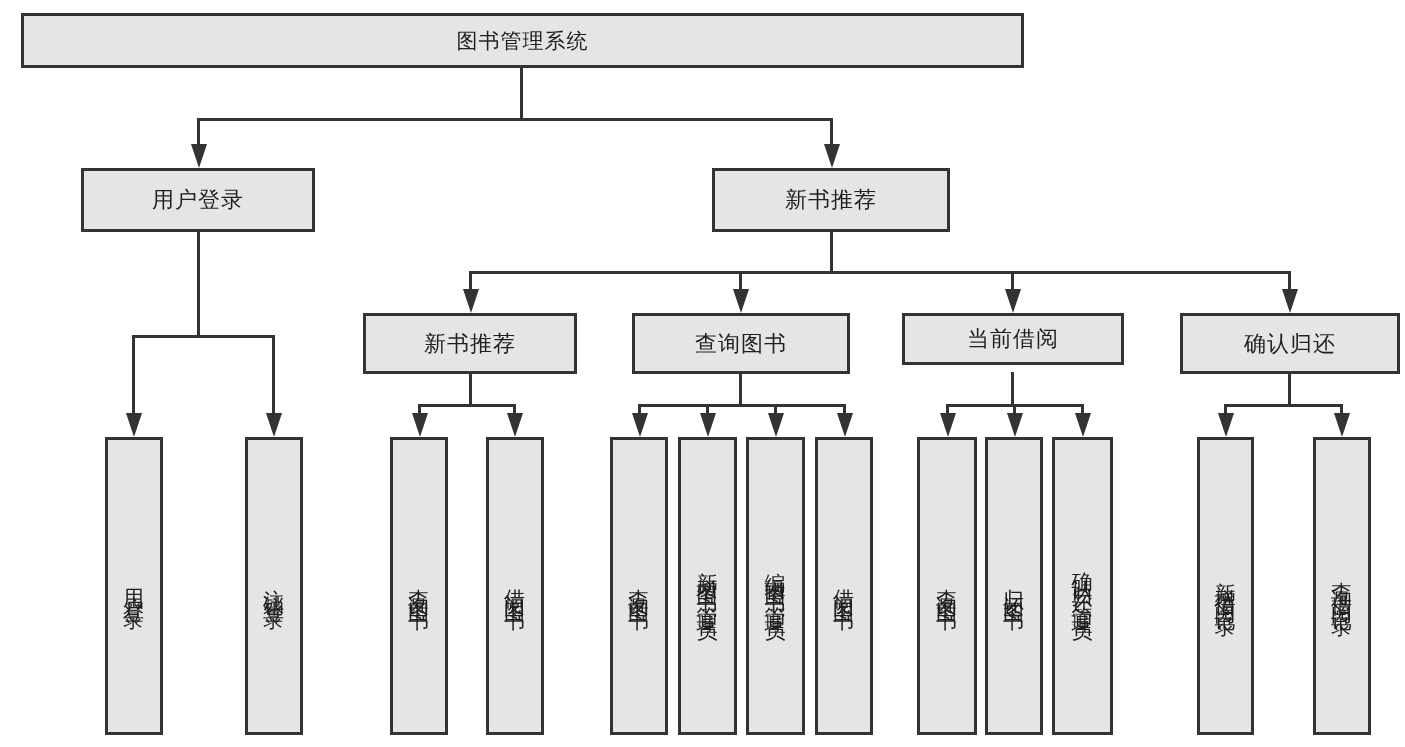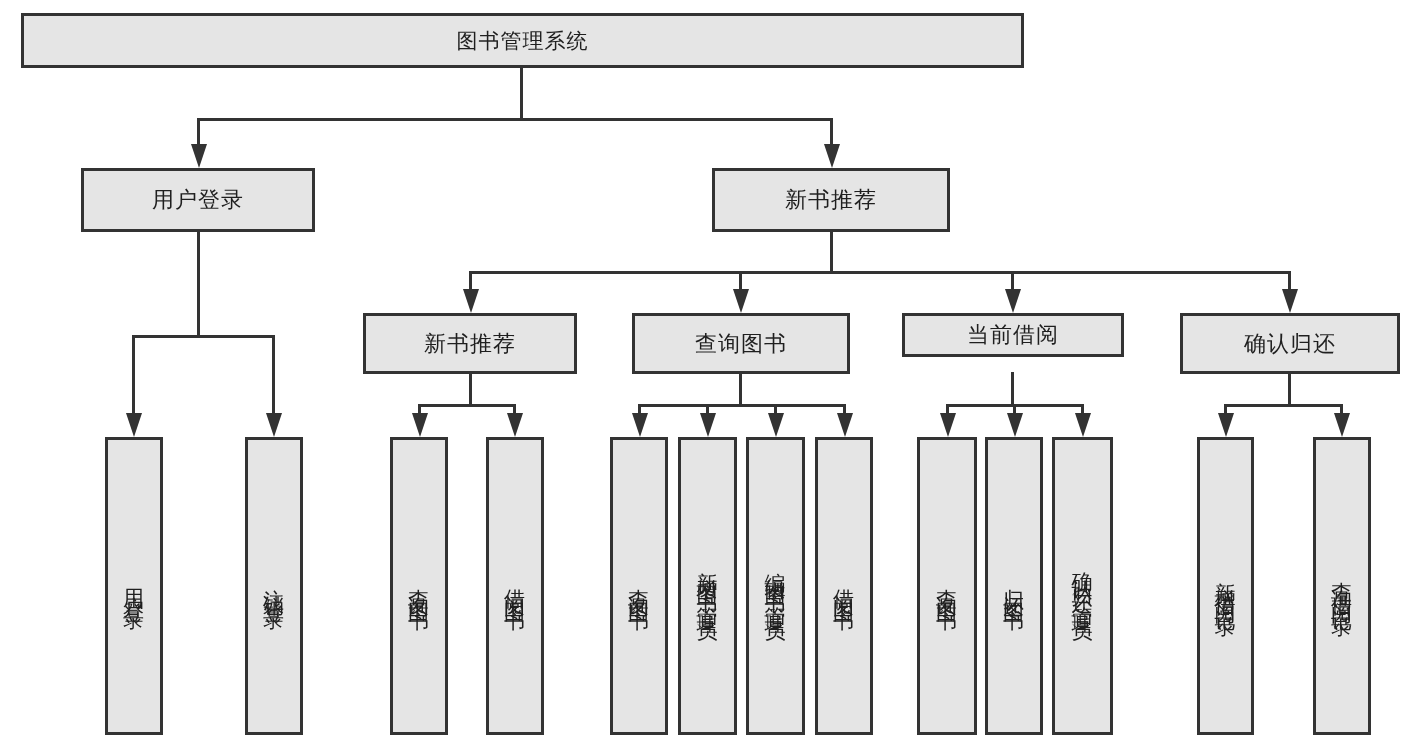--- a/index.html
+++ b/index.html
@@ -72,21 +72,21 @@
   <div class="drop" style="left:739px;top:271px;height:18px"></div>
   <div class="drop" style="left:1011px;top:271px;height:18px"></div>
   <div class="drop" style="left:1288px;top:271px;height:18px"></div>
 
   <div class="box hbox" style="left:363px;top:313px;width:214px;height:61px">
     <span>新书推荐</span>
   </div>
   <div class="box hbox" style="left:632px;top:313px;width:218px;height:61px">
     <span>查询图书</span>
   </div>
-  <div class="box hbox" style="left:902px;top:313px;width:222px;height:44px">
+  <div class="box hbox" style="left:902px;top:313px;width:222px;height:52px">
     <span>当前借阅</span>
   </div>
   <div class="box hbox" style="left:1180px;top:313px;width:220px;height:61px">
     <span>确认归还</span>
   </div>
 
   <div class="vline" style="left:469px;top:372px;height:32px"></div>
   <div class="hline" style="left:418px;top:404px;width:98px"></div>
   <div class="drop" style="left:418px;top:404px;height:9px"></div>
   <div class="drop" style="left:513px;top:404px;height:9px"></div>

